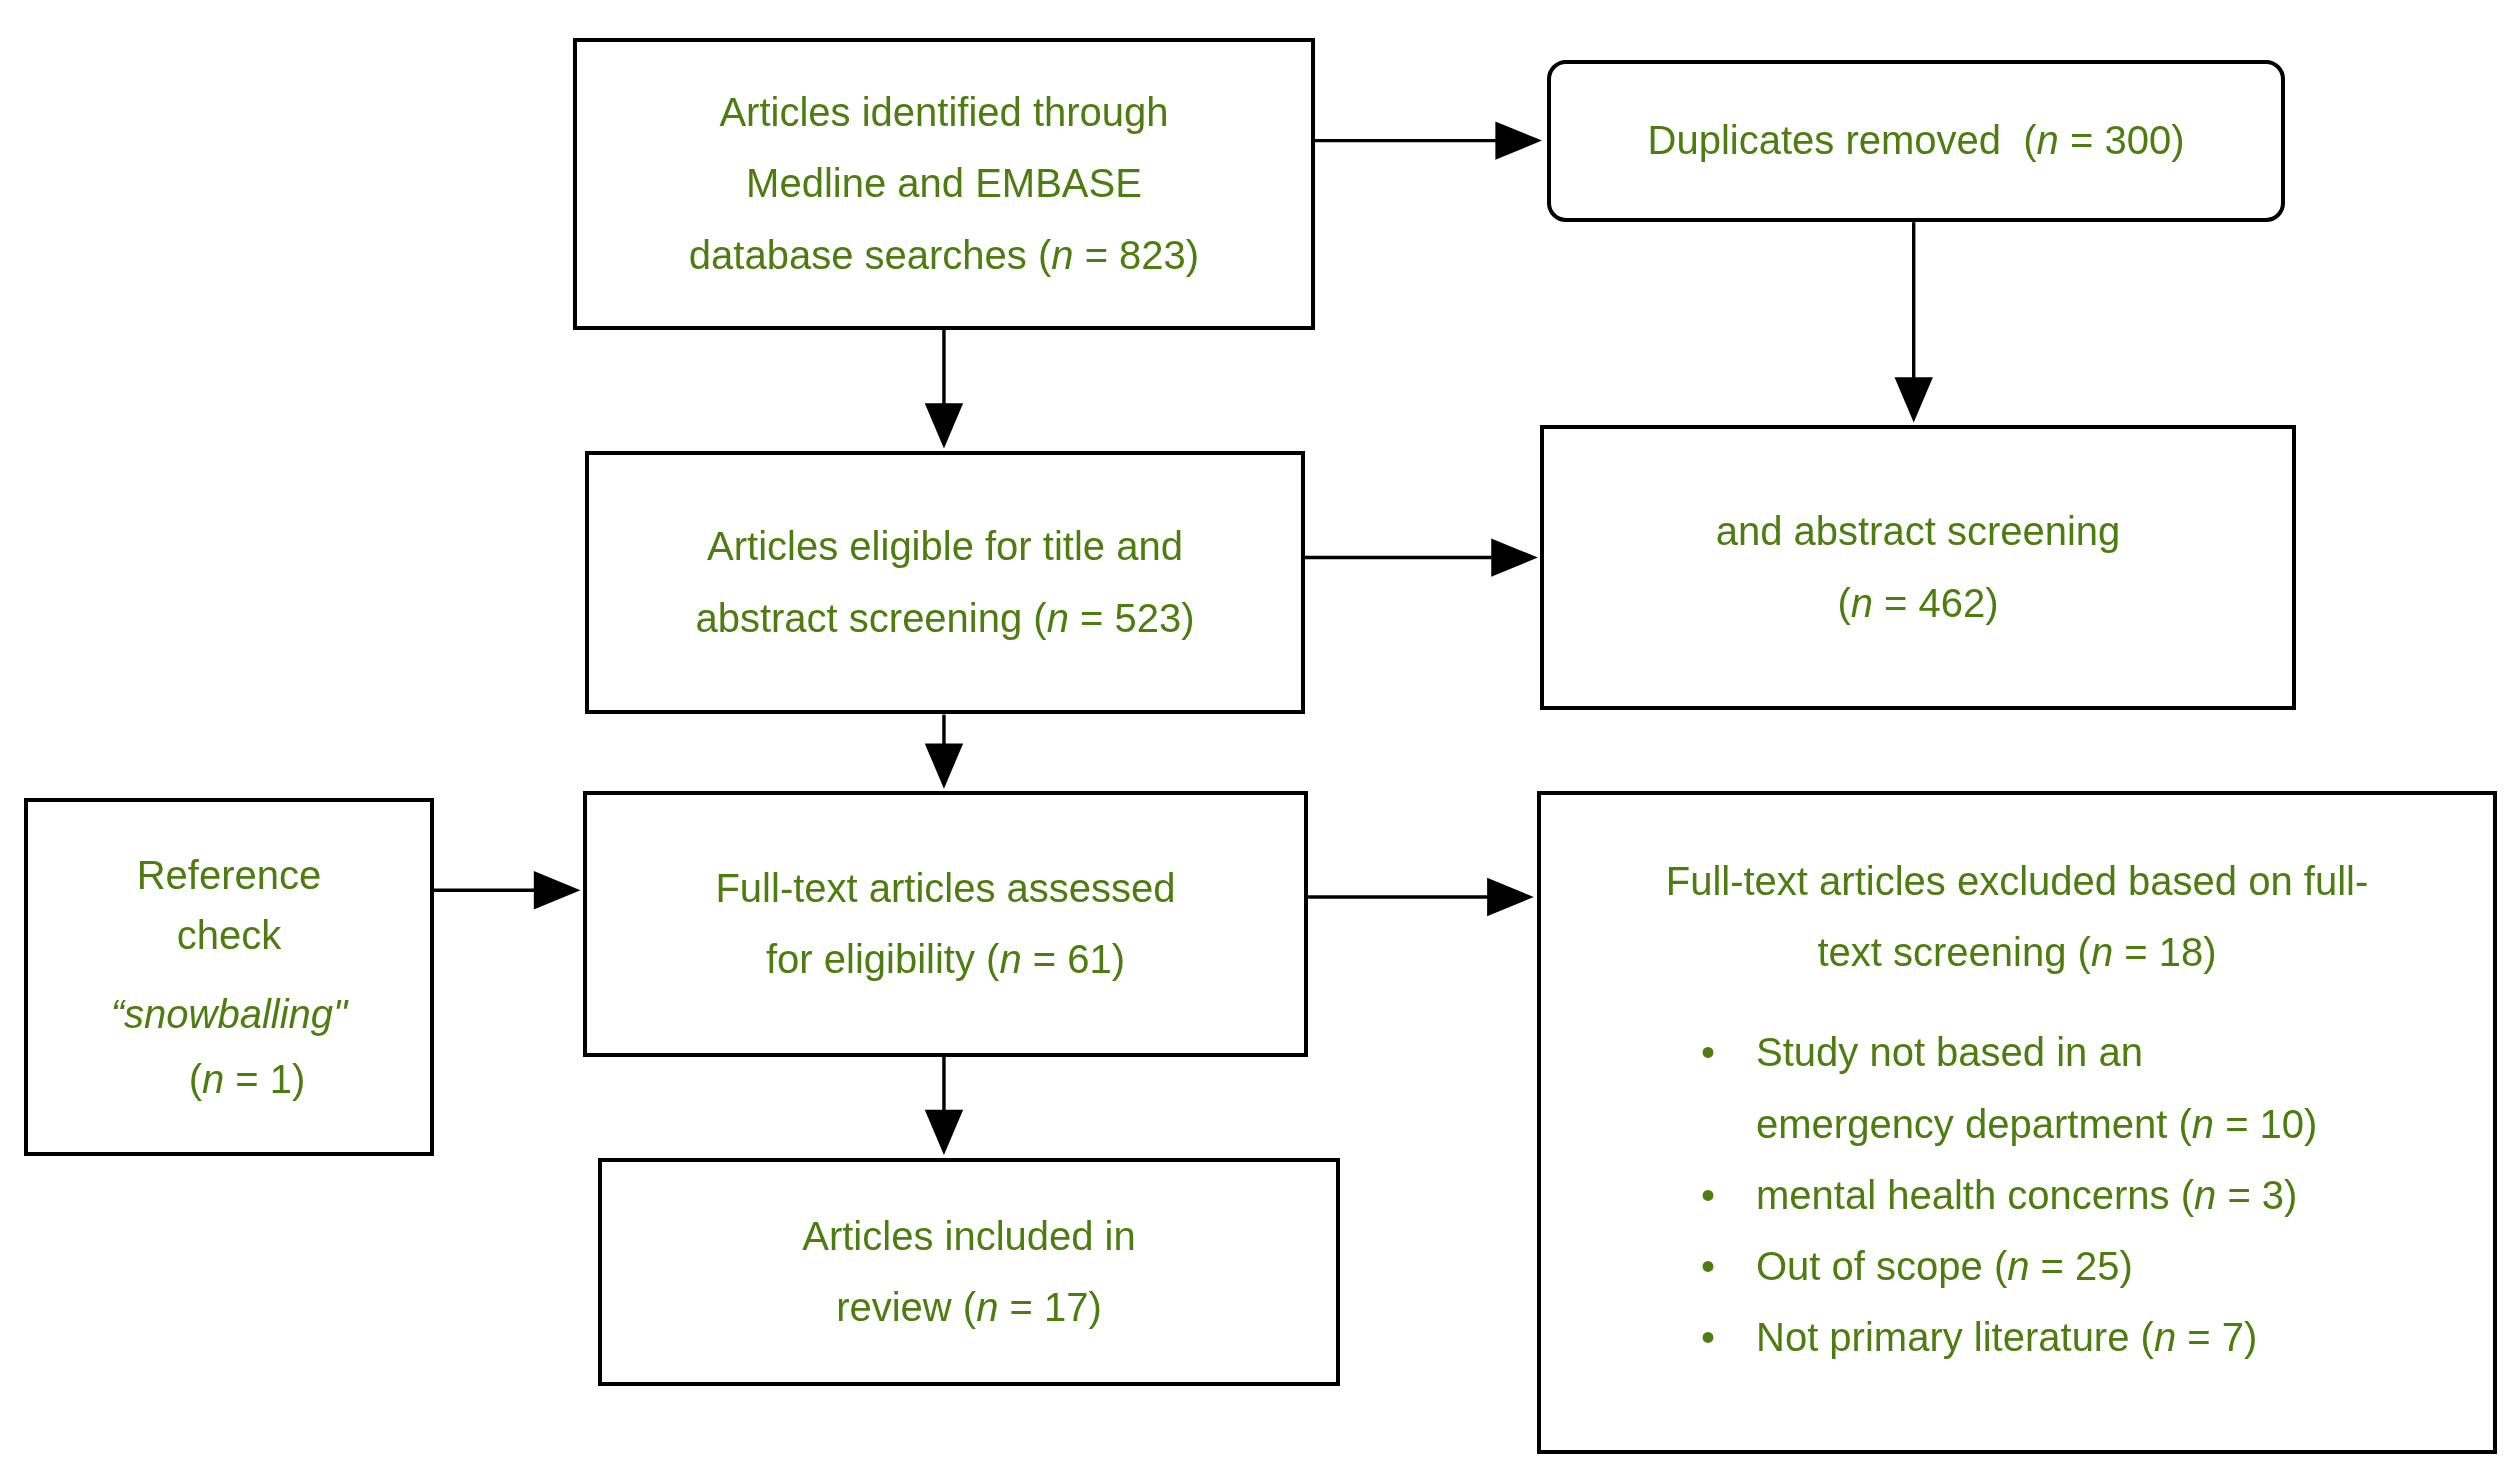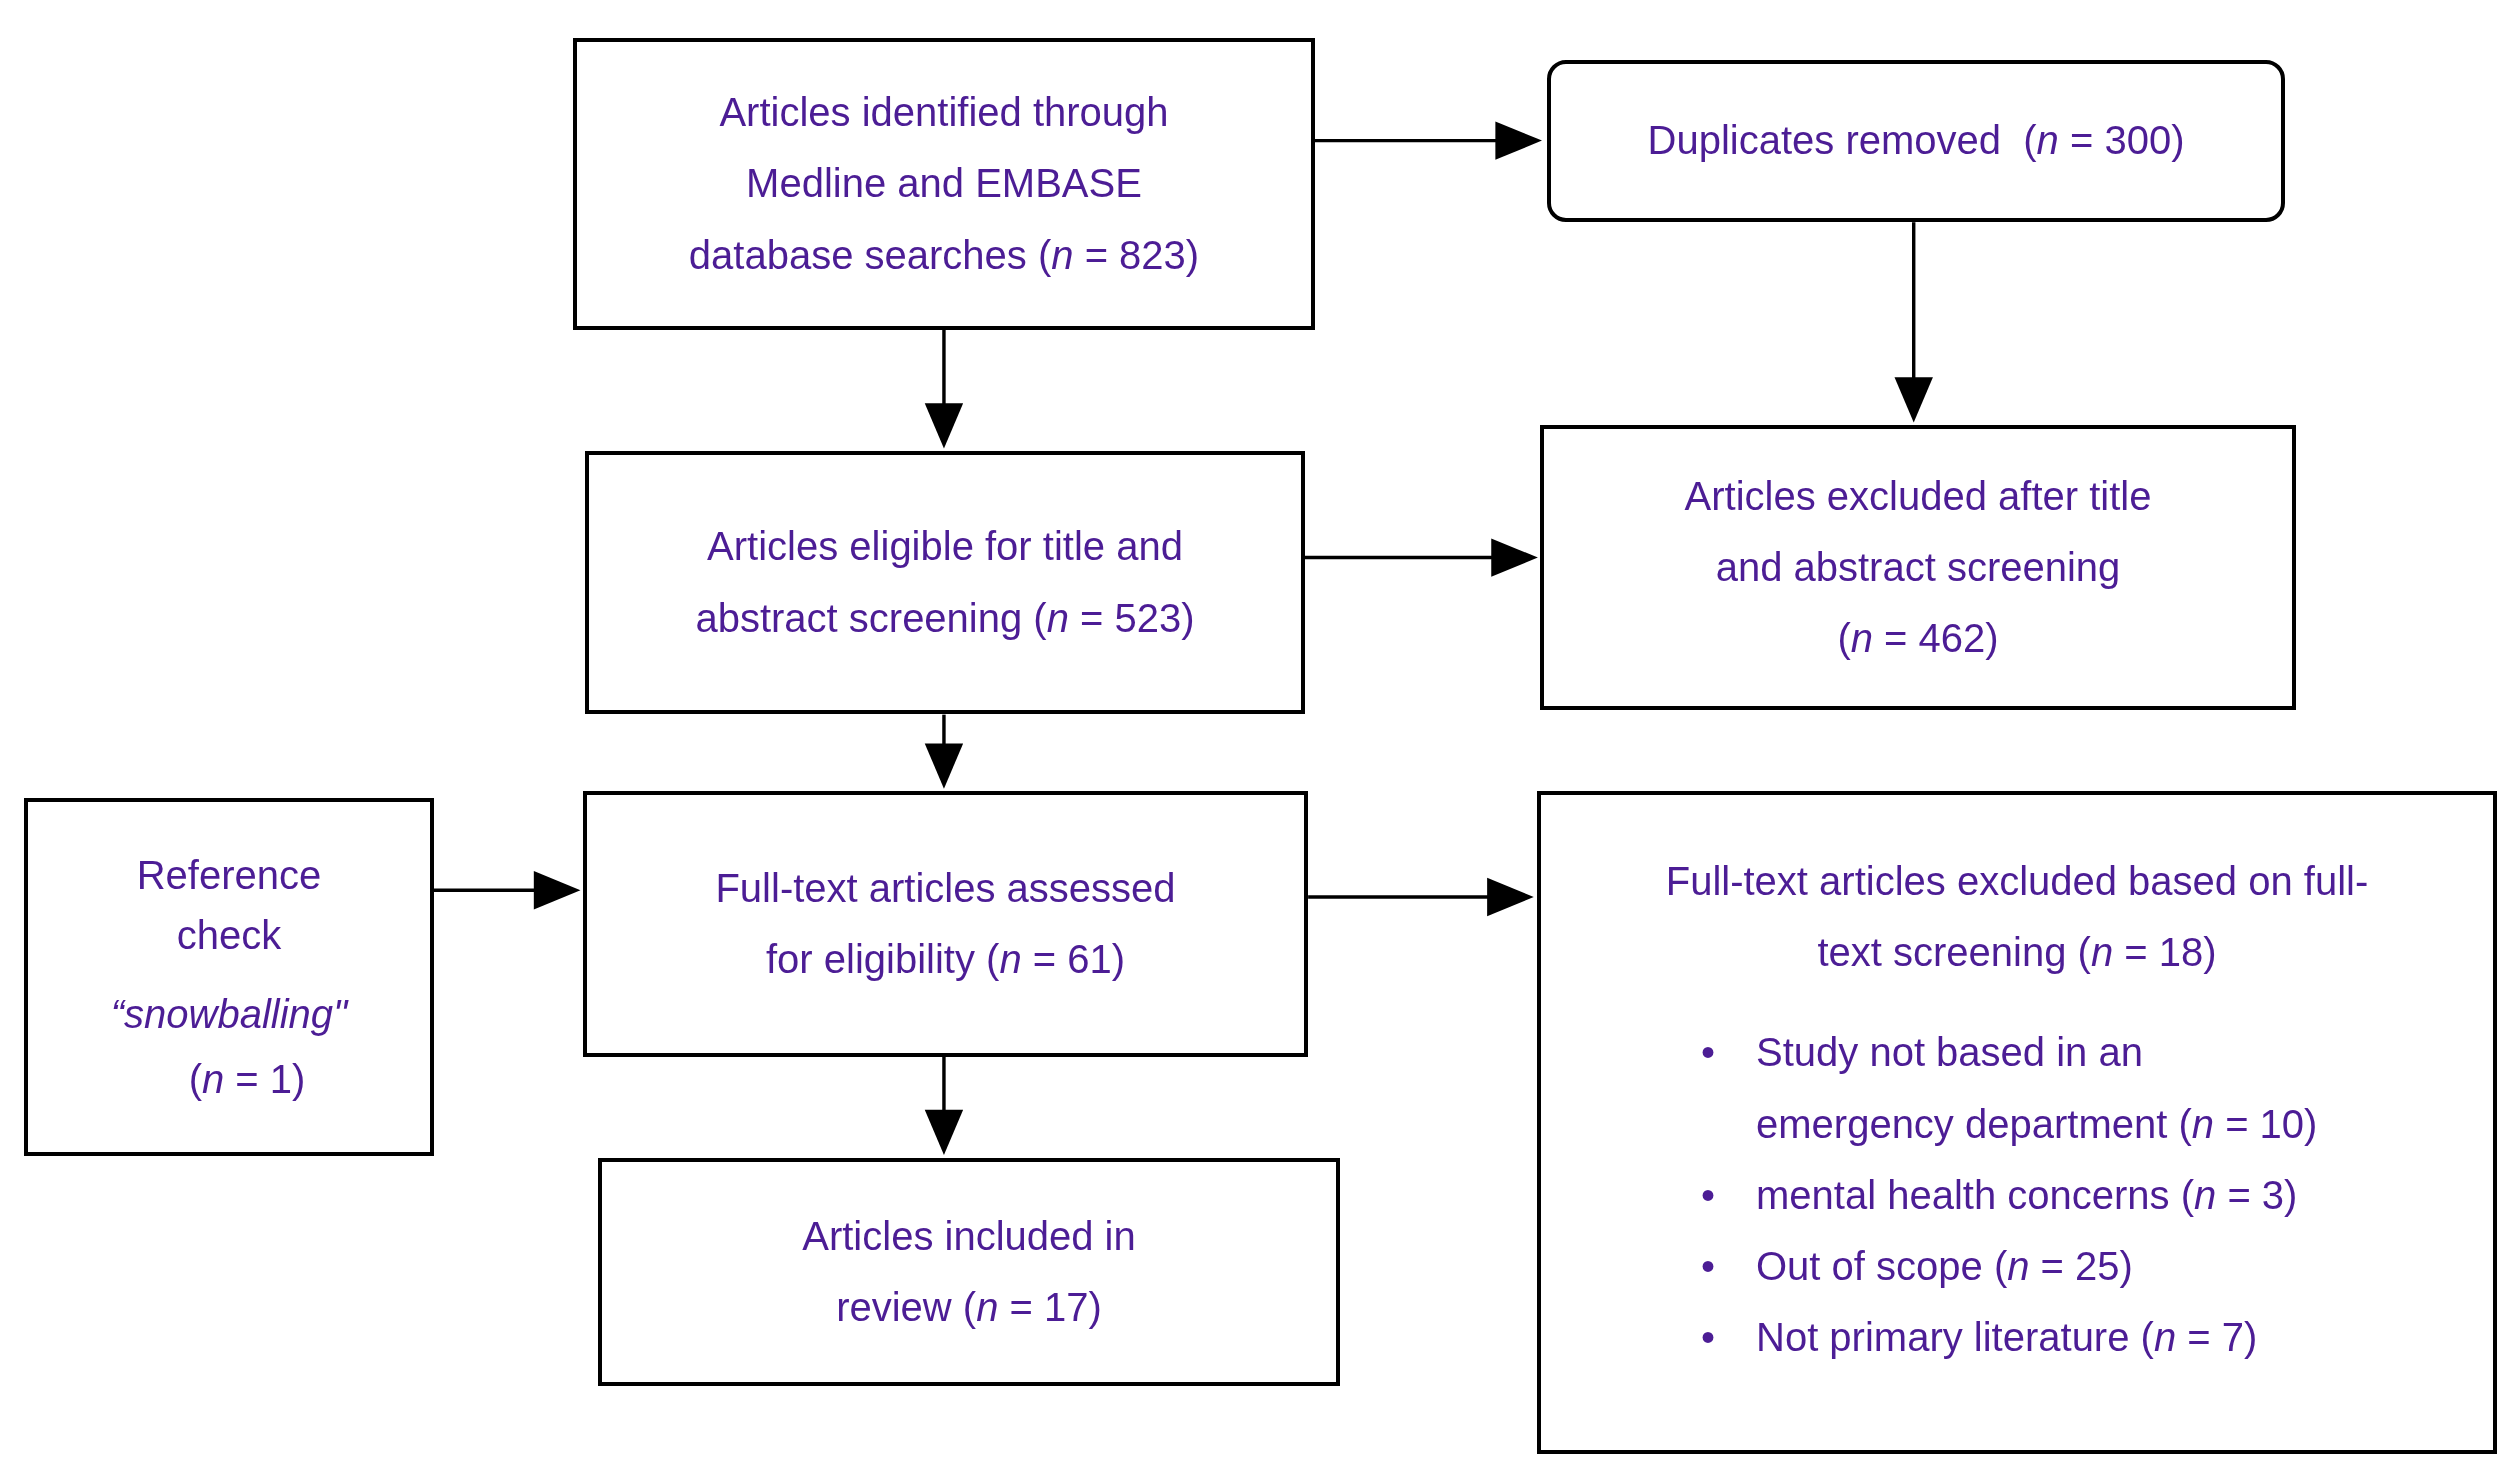--- a/index.html
+++ b/index.html
@@ -7,21 +7,21 @@
     padding: 0;
     background: #ffffff;
   }
   .canvas {
     position: relative;
     width: 2276px;
     height: 1467px;
     background: #ffffff;
     font-family: "Liberation Sans", sans-serif;
     font-size: 40px;
-    color: #4c1d95;
+    color: #4d7c0f;
     line-height: 1.78;
   }
   .arrows {
     position: absolute;
     top: 0; left: 0;
     width: 2512px;
     height: 1467px;
     pointer-events: none;
   }
   .box {
@@ -121,21 +121,20 @@
   <div class="box" id="b-duplicates">
     <span class="ln"><span>Duplicates removed&nbsp; (</span><i class="n">n</i><span> = 300)</span></span>
   </div>
 
   <div class="box" id="b-eligible">
     <span class="ln">Articles eligible for title and</span>
     <span class="ln"><span>abstract screening (</span><i class="n">n</i><span> = 523)</span></span>
   </div>
 
   <div class="box" id="b-excluded-title">
-    <span class="ln">Articles excluded after title</span>
     <span class="ln">and abstract screening</span>
     <span class="ln"><span>(</span><i class="n">n</i><span> = 462)</span></span>
   </div>
 
   <div class="box" id="b-reference">
     <span class="ln">Reference</span>
     <span class="ln">check</span>
     <span class="ln quote it">“snowballing"</span>
     <span class="ln nline"><span>(</span><i class="n">n</i><span> = 1)</span></span>
   </div>

